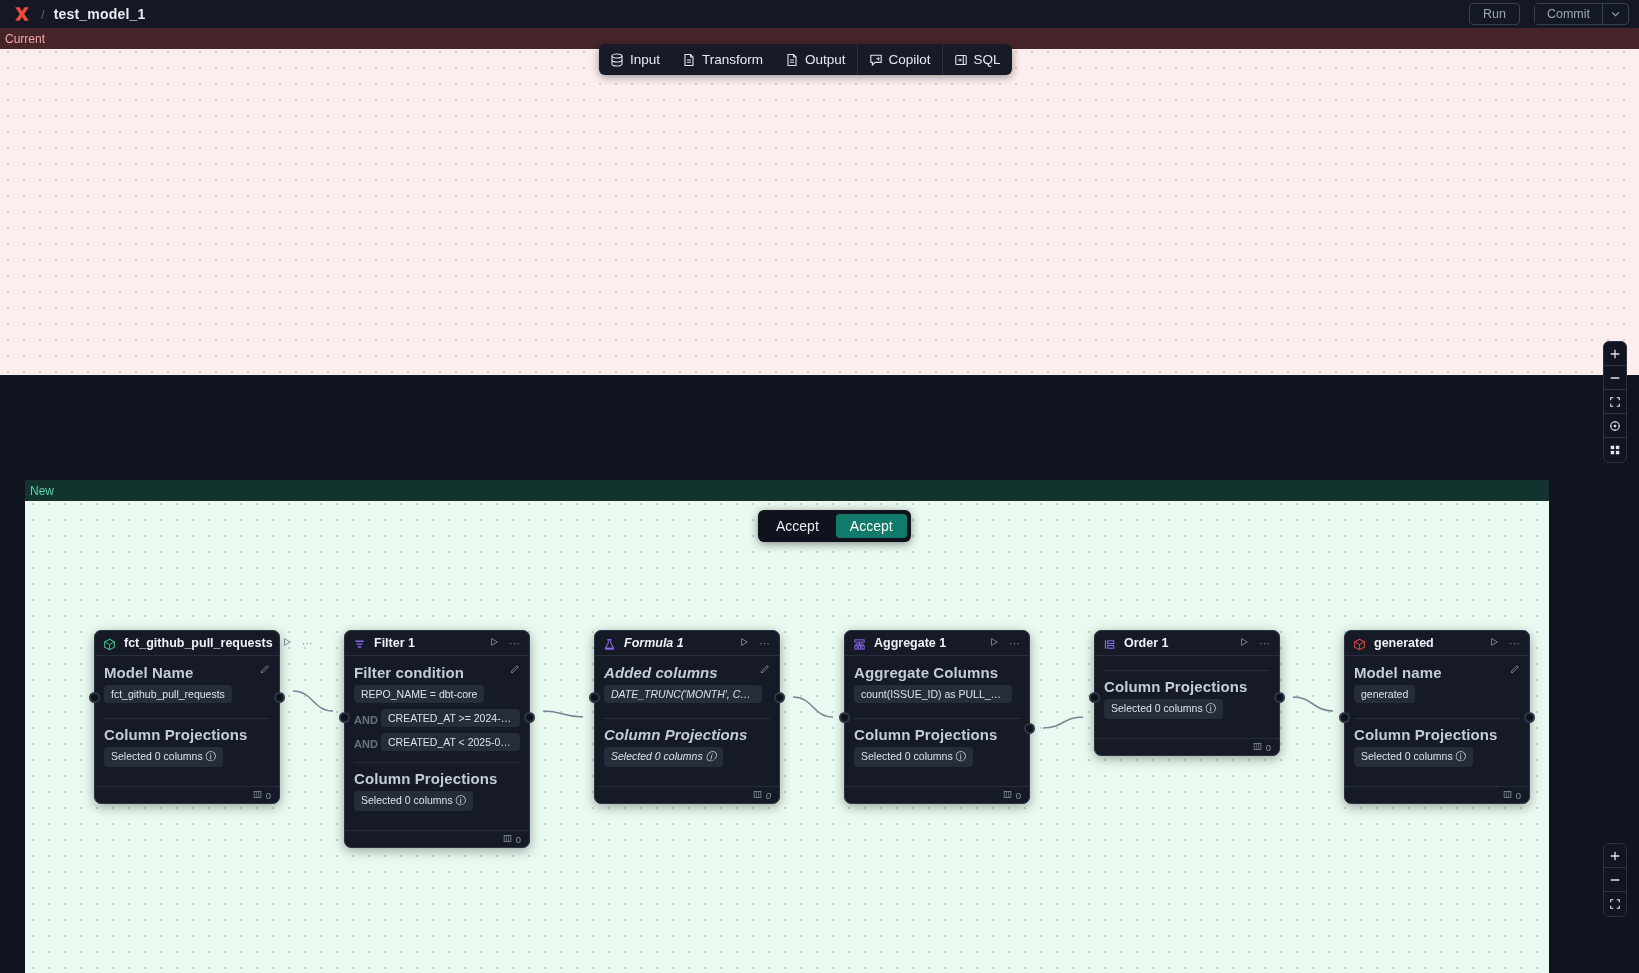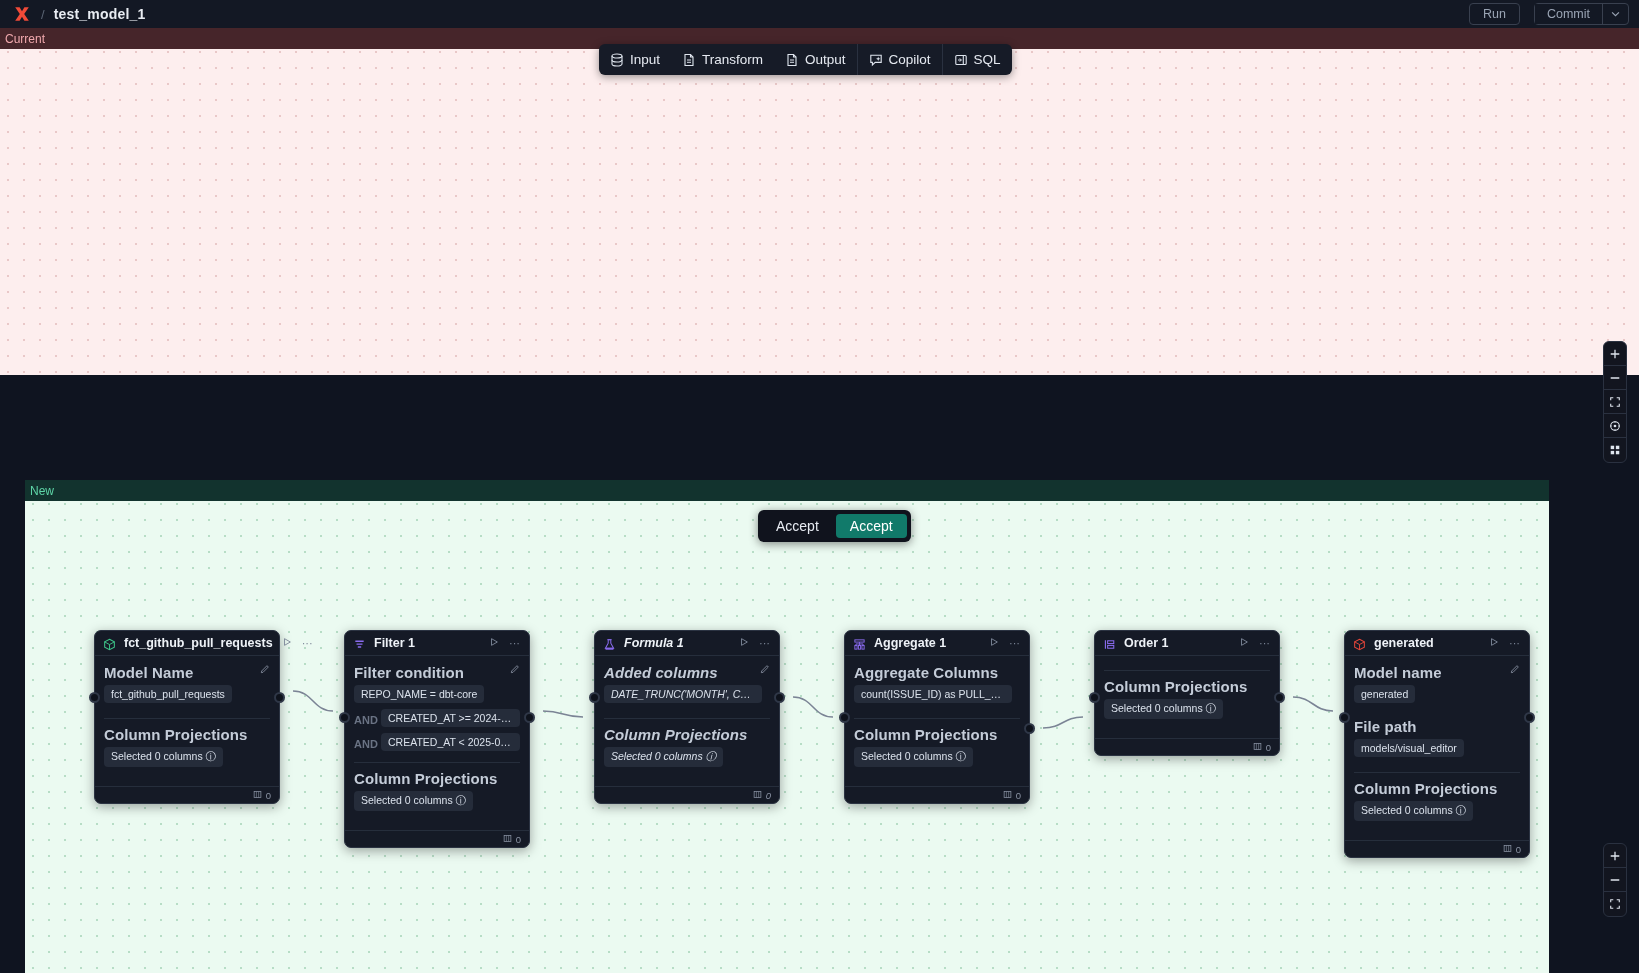--- a/index.html
+++ b/index.html
@@ -530,24 +530,20 @@
       <div class="node-body">
         <div class="sec">
           <div class="sec-label">Model name</div>
           <span class="edit-ico">
             <svg viewBox="0 0 12 12" width="10" height="10">
                 <path d="M1.6 10.4 L2 8.4 L8.4 2 L10 3.6 L3.6 10 Z" fill="none" stroke="#8a93a3" stroke-width="1"></path>
               </svg>
           </span>
           <span class="pill">generated</span>
         </div>
-        <div class="sec">
-          <div class="sec-label">File path</div>
-          <span class="pill">models/visual_editor</span>
-        </div>
         <div class="divider"></div>
         <div class="sec">
           <div class="sec-label">Column Projections</div>
           <span class="pill">
             <span>Selected 0 columns</span>
             <span> ⓘ</span>
           </span>
         </div>
       </div>
       <div class="node-foot">

